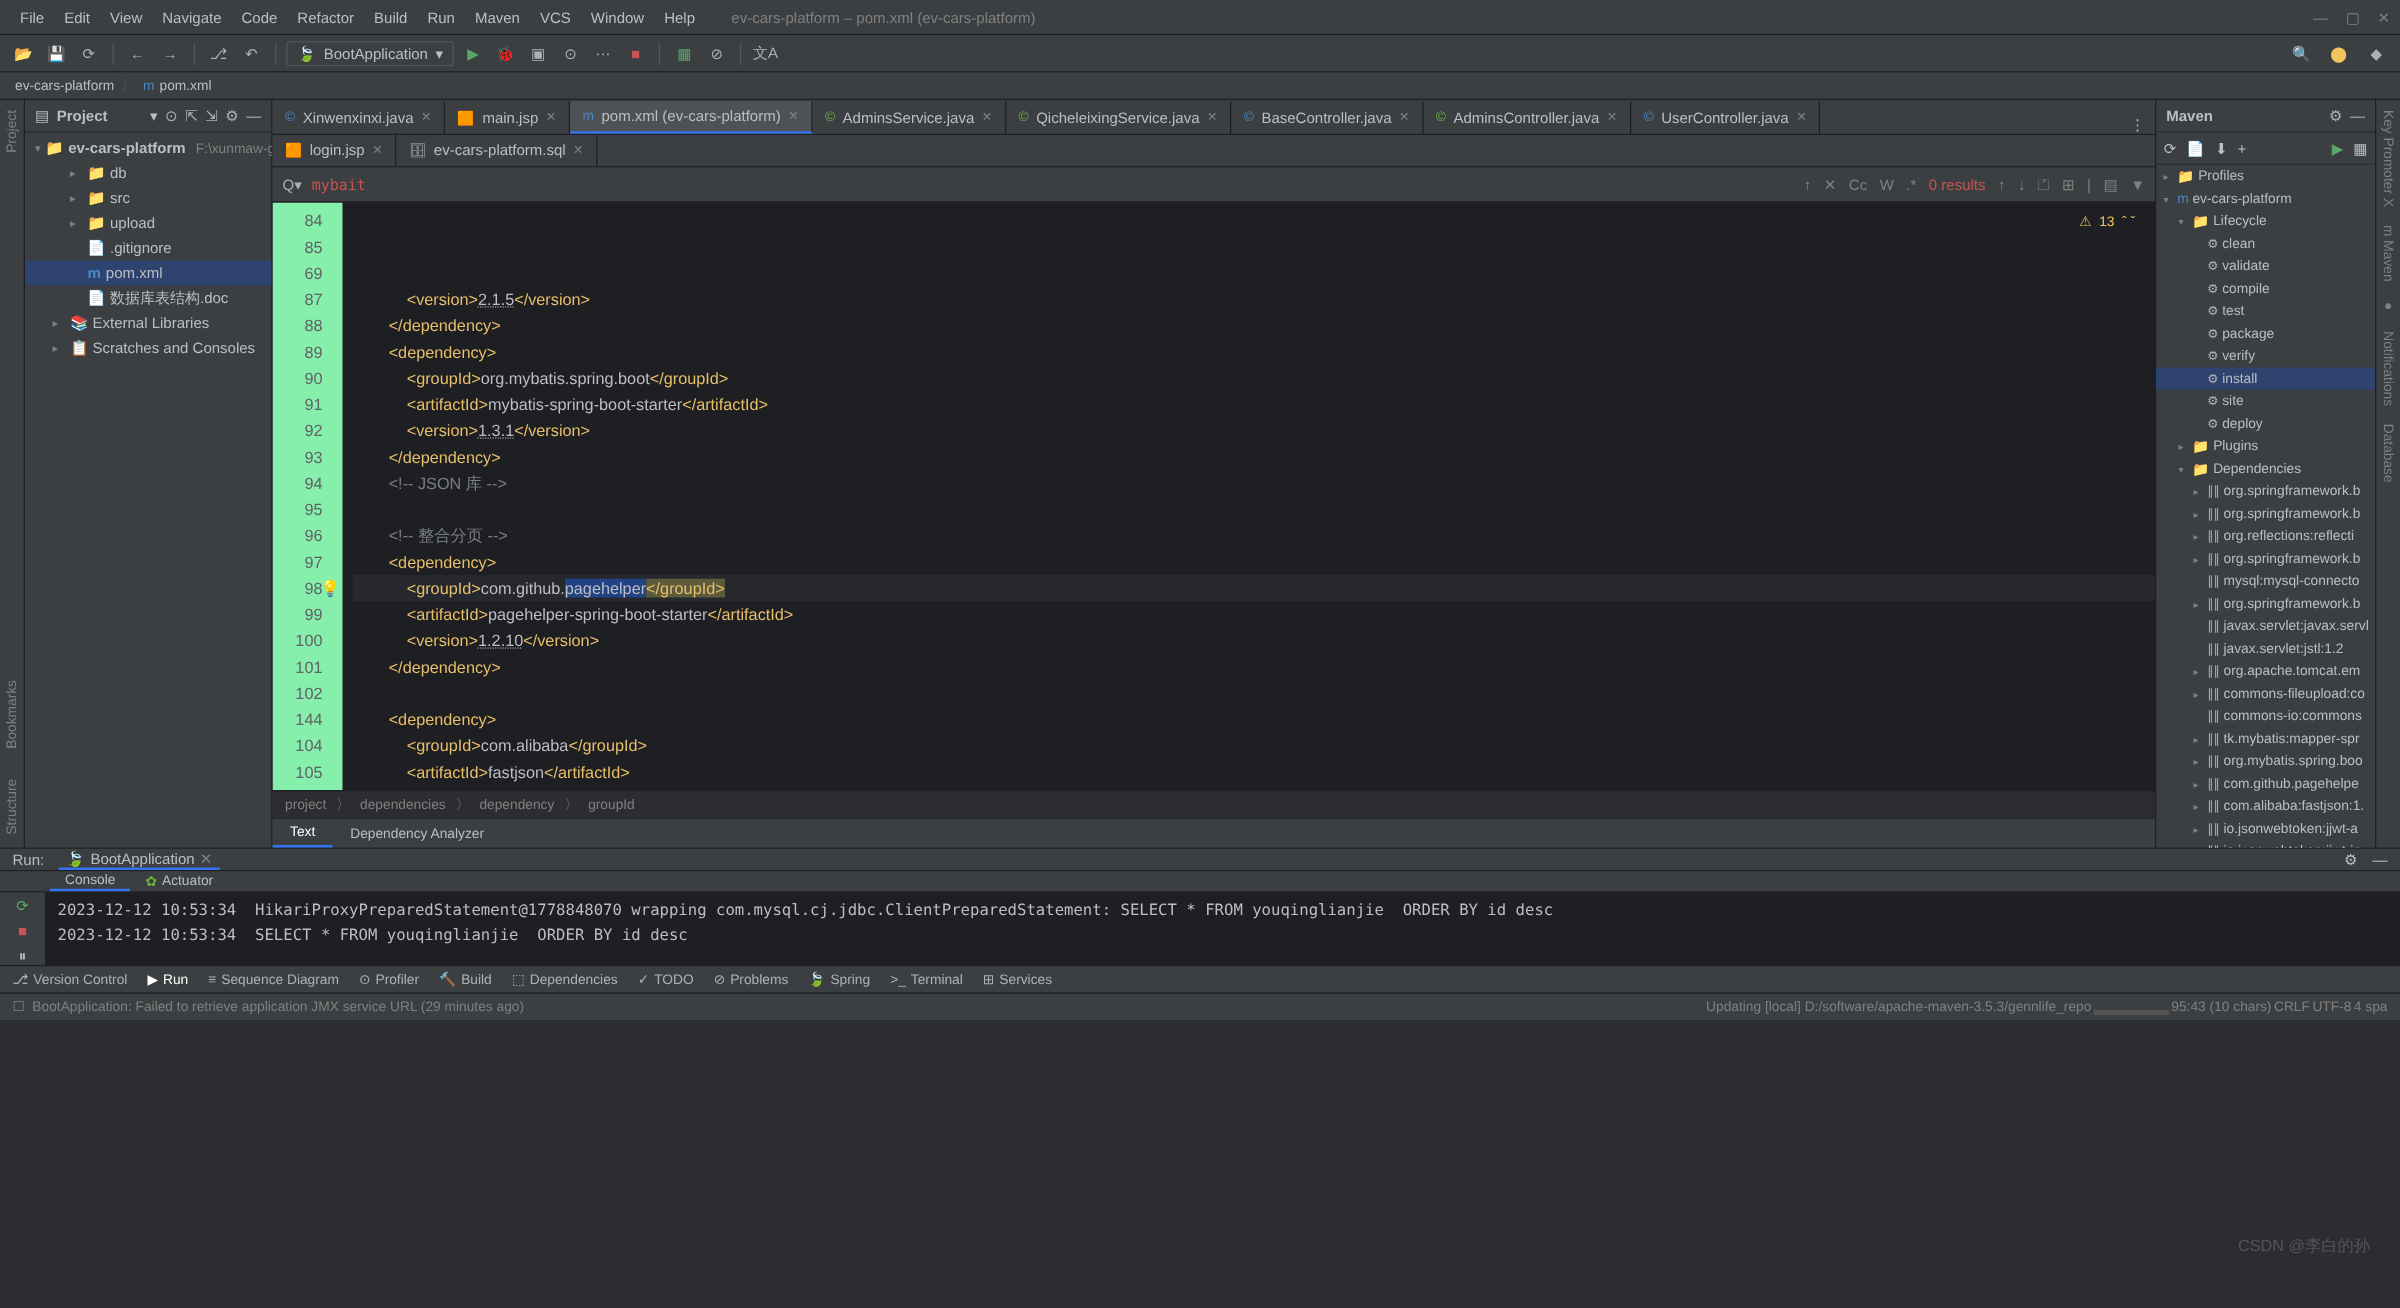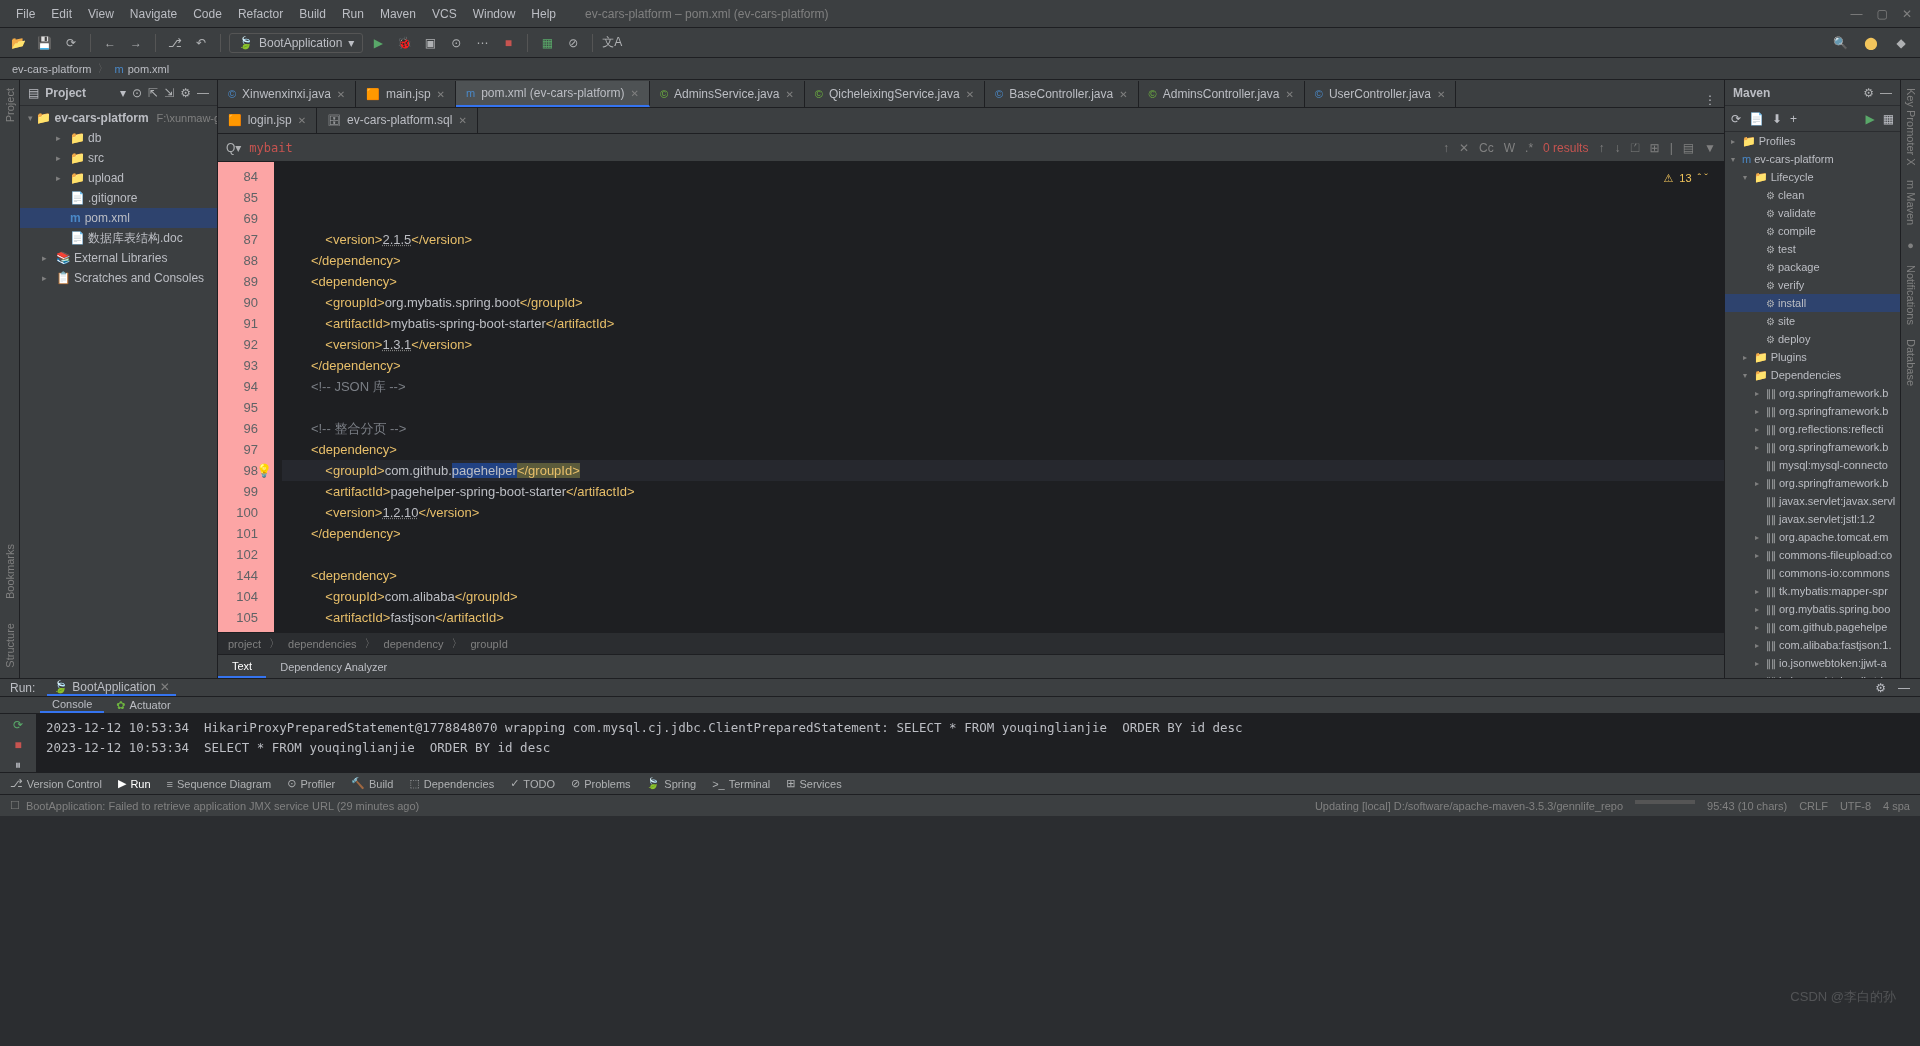--- a/index.html
+++ b/index.html
@@ -37,21 +37,21 @@
 .tab.active { background: #4e5254; border-bottom: 2px solid #3574f0; }
 .tab .tab-icon { font-size: 11px; }
 .tab .close { color: #808080; font-size: 10px; }
 .tabs-row-2 { height: 26px; display: flex; background: #3c3f41; }
 .find-bar { height: 28px; background: #3c3f41; display: flex; align-items: center; padding: 0 8px; gap: 8px; border-bottom: 1px solid #1e1f22; }
 .find-bar .search-icon { color: #afb1b3; }
 .find-bar input { background: transparent; border: none; color: #c75450; outline: none; flex: 1; font-size: 12px; font-family: monospace; }
 .find-bar .find-controls { display: flex; gap: 10px; color: #808080; align-items: center; }
 .find-bar .results { color: #c75450; }
 .code-area { flex: 1; display: flex; background: #1e1f22; font-family: "JetBrains Mono", Consolas, monospace; font-size: 13px; position: relative; overflow: hidden; }
-.gutter { width: 56px; background: #fca5a5; color: #606366; text-align: right; padding-right: 16px; padding-top: 4px; line-height: 21px; user-select: none; }
+.gutter { width: 56px; background: #86efac; color: #606366; text-align: right; padding-right: 16px; padding-top: 4px; line-height: 21px; user-select: none; }
 .code-content { flex: 1; padding-top: 4px; line-height: 21px; white-space: pre; padding-left: 8px; position: relative; }
 .code-line { height: 21px; }
 .code-line.current { background: #26282e; }
 .tag { color: #e8bf6a; }
 .text { color: #bcbec4; }
 .comment { color: #7a7e85; text-align: right; }
 .highlight-blue { background: #214283; }
 .highlight-yellow { background: #5b5b3b; }
 .underline-dot { text-decoration: underline; text-decoration-style: dotted; text-decoration-color: #808080; }
 .bulb { position: absolute; left: -26px; color: #f2c55c; }
@@ -79,21 +79,21 @@
 .run-subtab { padding: 0 12px; display: flex; align-items: center; gap: 4px; font-size: 11px; cursor: pointer; }
 .run-subtab.active { border-bottom: 2px solid #3574f0; }
 .run-body { flex: 1; display: flex; }
 .run-controls { width: 36px; background: #3c3f41; display: flex; flex-direction: column; align-items: center; padding-top: 4px; gap: 6px; }
 .console { flex: 1; background: #1e1f22; font-family: Consolas, monospace; font-size: 12.5px; padding: 4px 10px; line-height: 20px; color: #bcbec4; white-space: pre; overflow: hidden; }
 .tool-window-bar { height: 22px; background: #3c3f41; border-top: 1px solid #1e1f22; display: flex; align-items: center; padding: 0 10px; gap: 16px; font-size: 11px; }
 .tool-window-bar .tw-item { display: flex; align-items: center; gap: 4px; cursor: pointer; color: #afb1b3; }
 .tool-window-bar .tw-item.active { color: #fff; }
 .status-bar { height: 22px; background: #3c3f41; border-top: 1px solid #1e1f22; display: flex; align-items: center; padding: 0 10px; font-size: 11px; color: #808080; }
 .status-bar .status-left { display: flex; align-items: center; gap: 6px; }
-.status-bar .status-right { margin-left: auto; display: flex; gap: 12px; align-items: flex-start; }
+.status-bar .status-right { margin-left: auto; display: flex; gap: 2px; align-items: flex-end; }
 .watermark { position: fixed; right: 24px; bottom: 40px; color: rgba(200,200,200,0.25); font-size: 13px; pointer-events: none; }
 </style>
 </head>
 <body>
 
 <div class="title-bar">
   <span class="menu-item">File</span>
     <span class="menu-item">Edit</span>
     <span class="menu-item">View</span>
     <span class="menu-item">Navigate</span>

